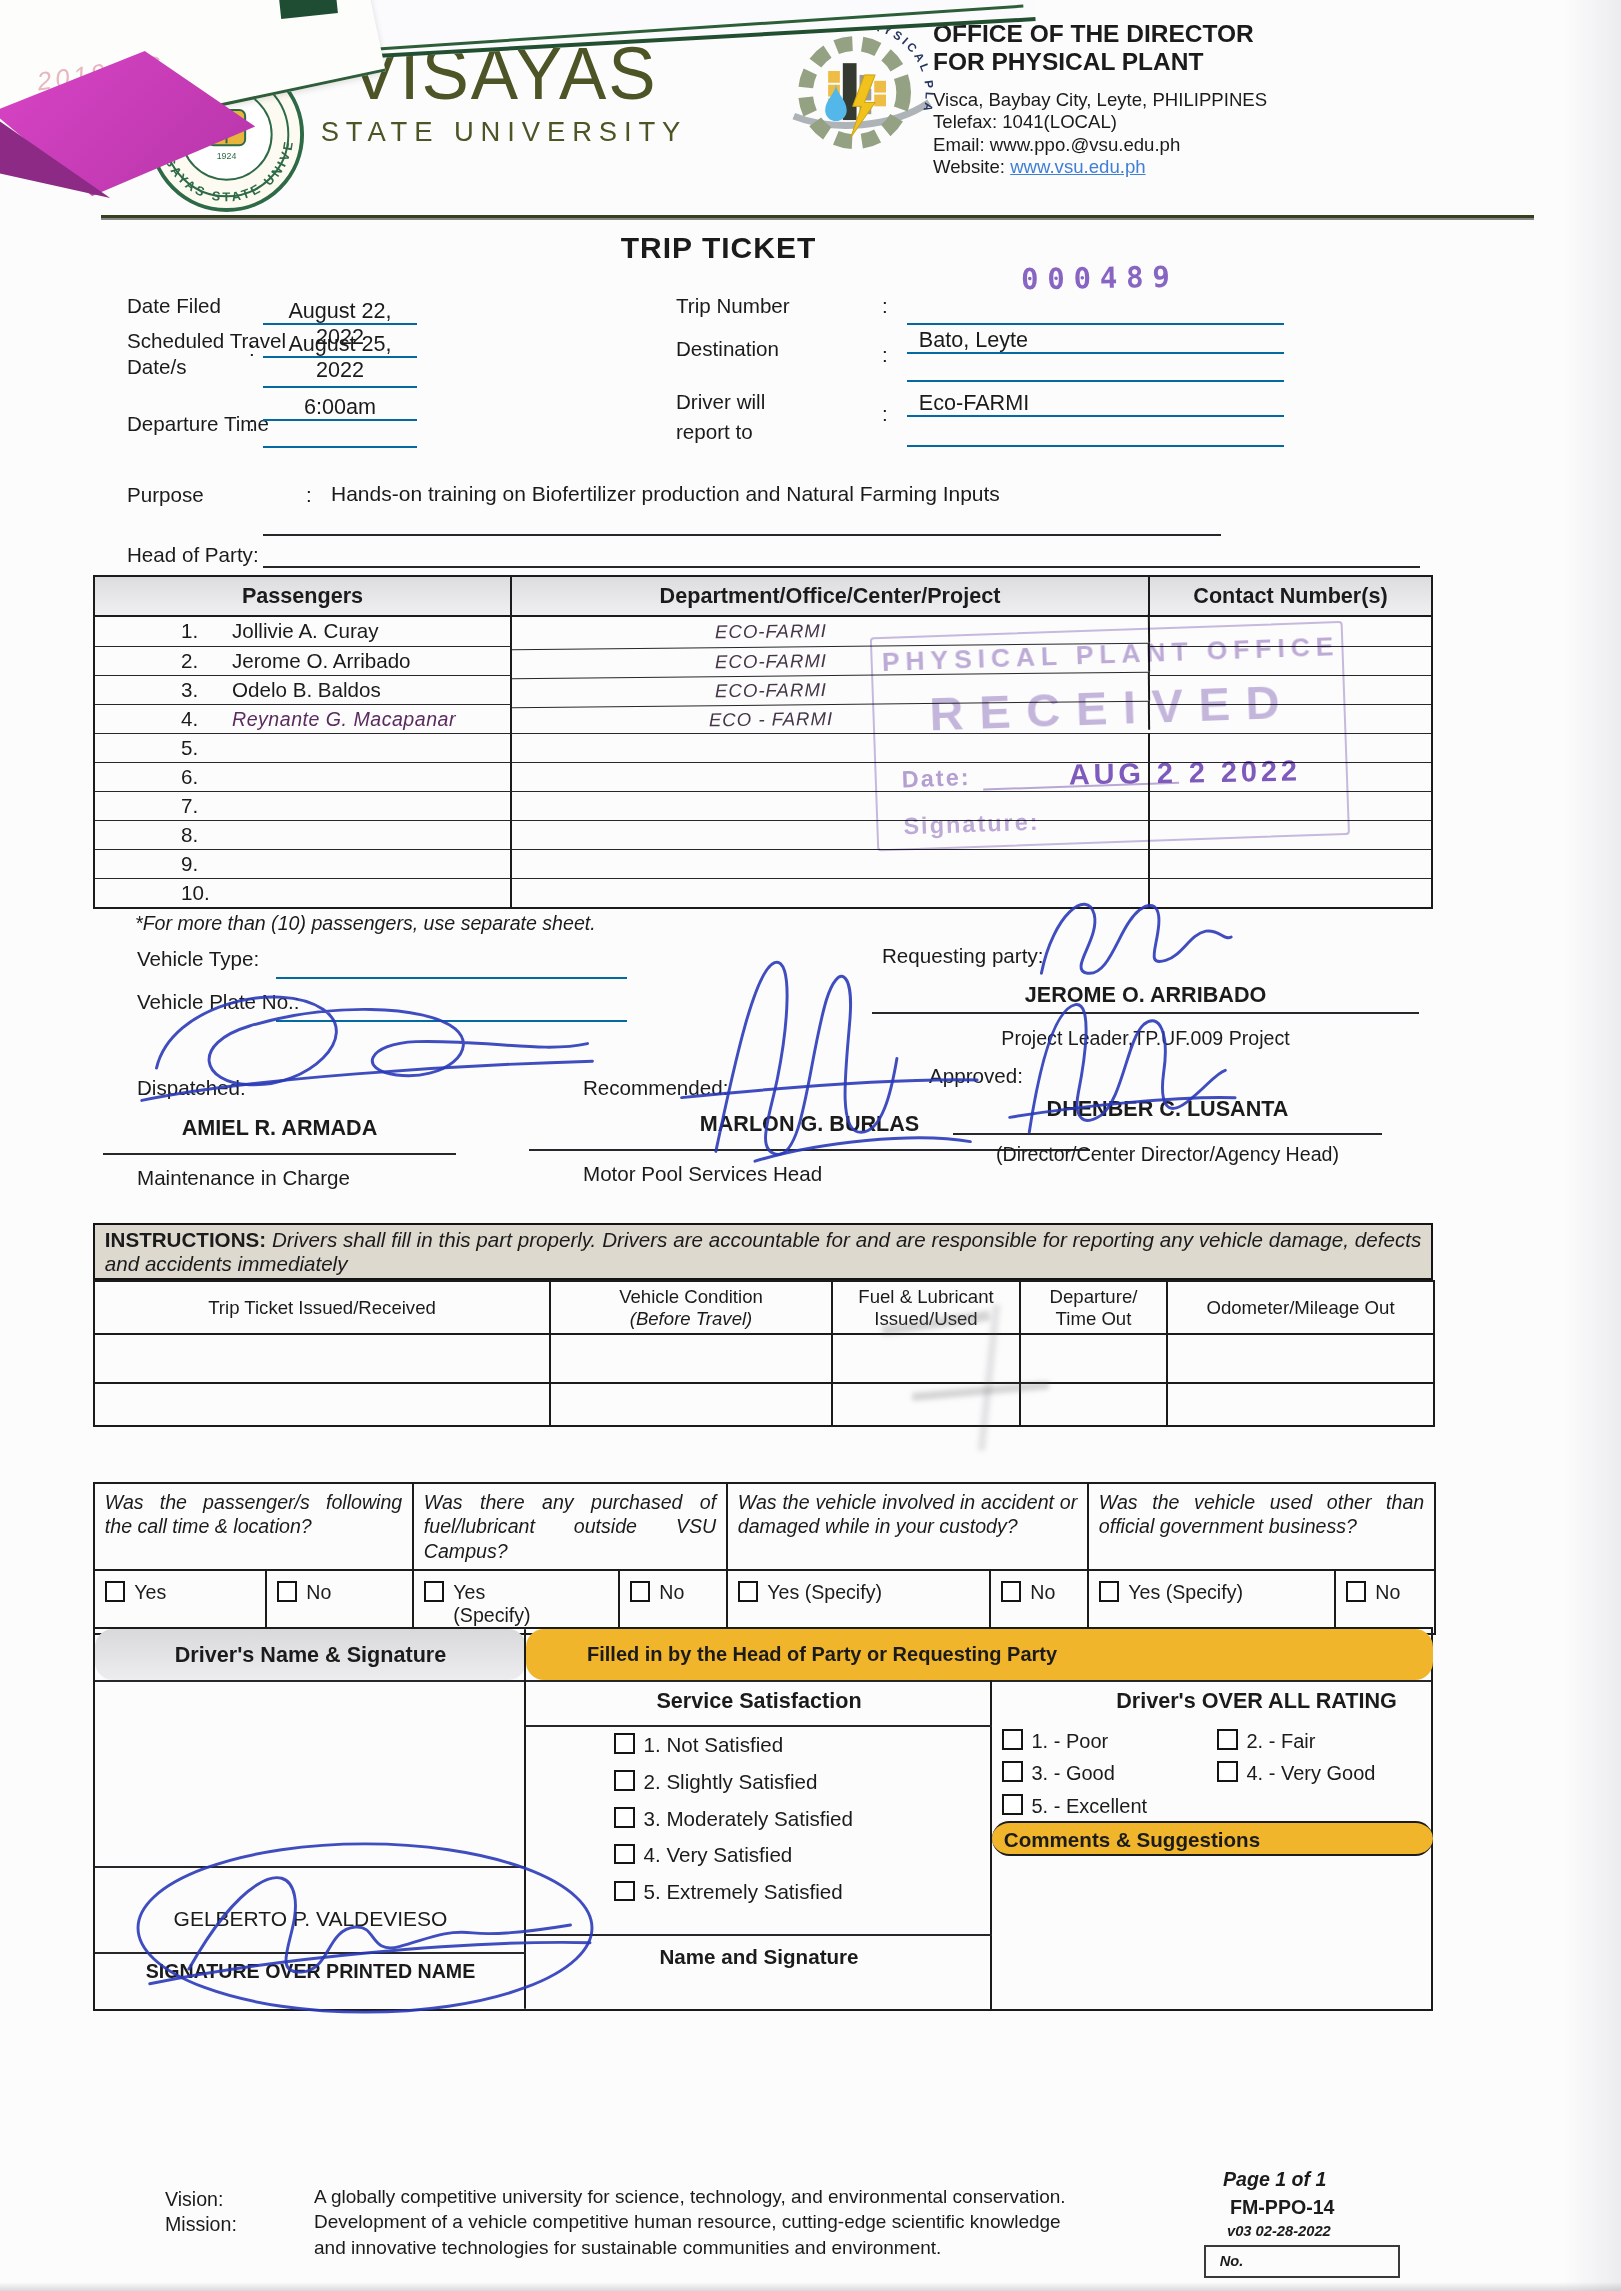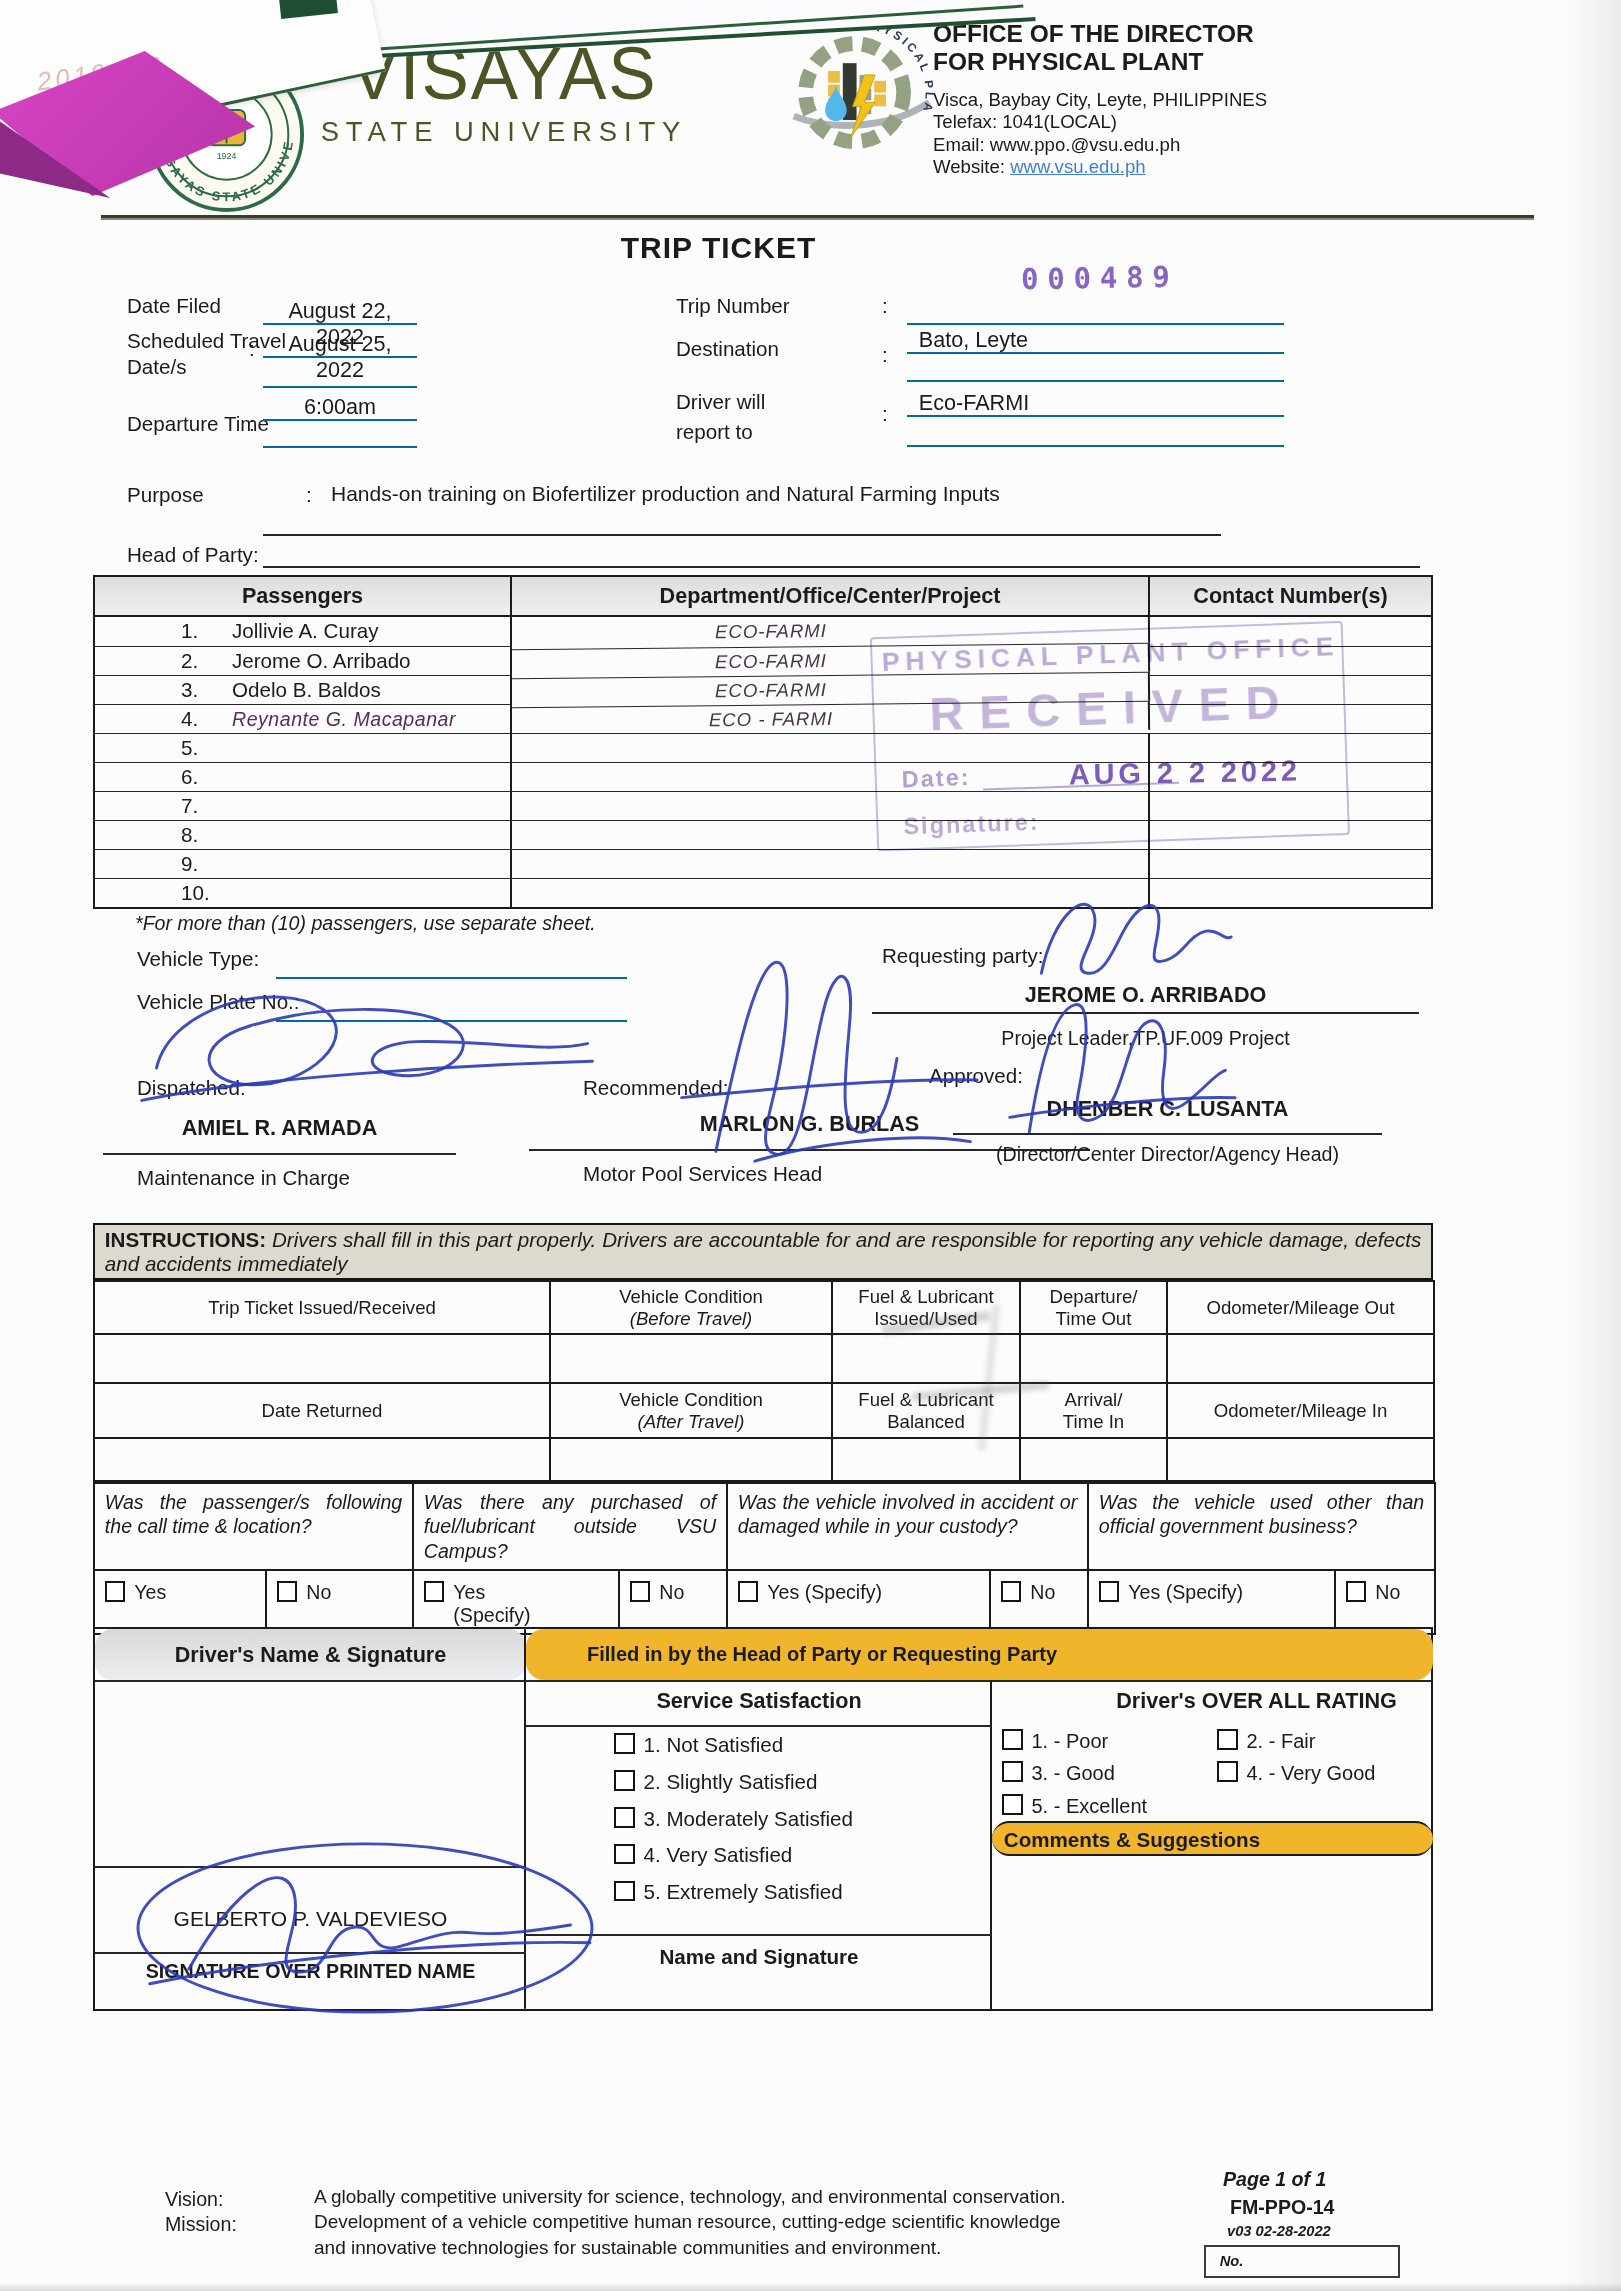--- a/index.html
+++ b/index.html
@@ -319,27 +319,20 @@
       <td><span>Fuel &amp; Lubricant</span><br><span>Issued/Used</span></td>
       <td><span>Departure/</span><br><span>Time Out</span></td>
       <td>Odometer/Mileage Out</td>
     </tr>
     <tr style="height:49px;">
       <td></td>
           <td></td>
           <td></td>
           <td></td>
           <td></td>
-    </tr>
-    <tr style="height:55px;">
-      <td>Date Returned</td>
-      <td><span>Vehicle Condition</span><br><span class="i">(After Travel)</span></td>
-      <td><span>Fuel &amp; Lubricant</span><br><span>Balanced</span></td>
-      <td><span>Arrival/</span><br><span>Time In</span></td>
-      <td>Odometer/Mileage In</td>
     </tr>
     <tr style="height:43px;">
       <td></td>
           <td></td>
           <td></td>
           <td></td>
           <td></td>
     </tr>
   </tbody>
     </table>

